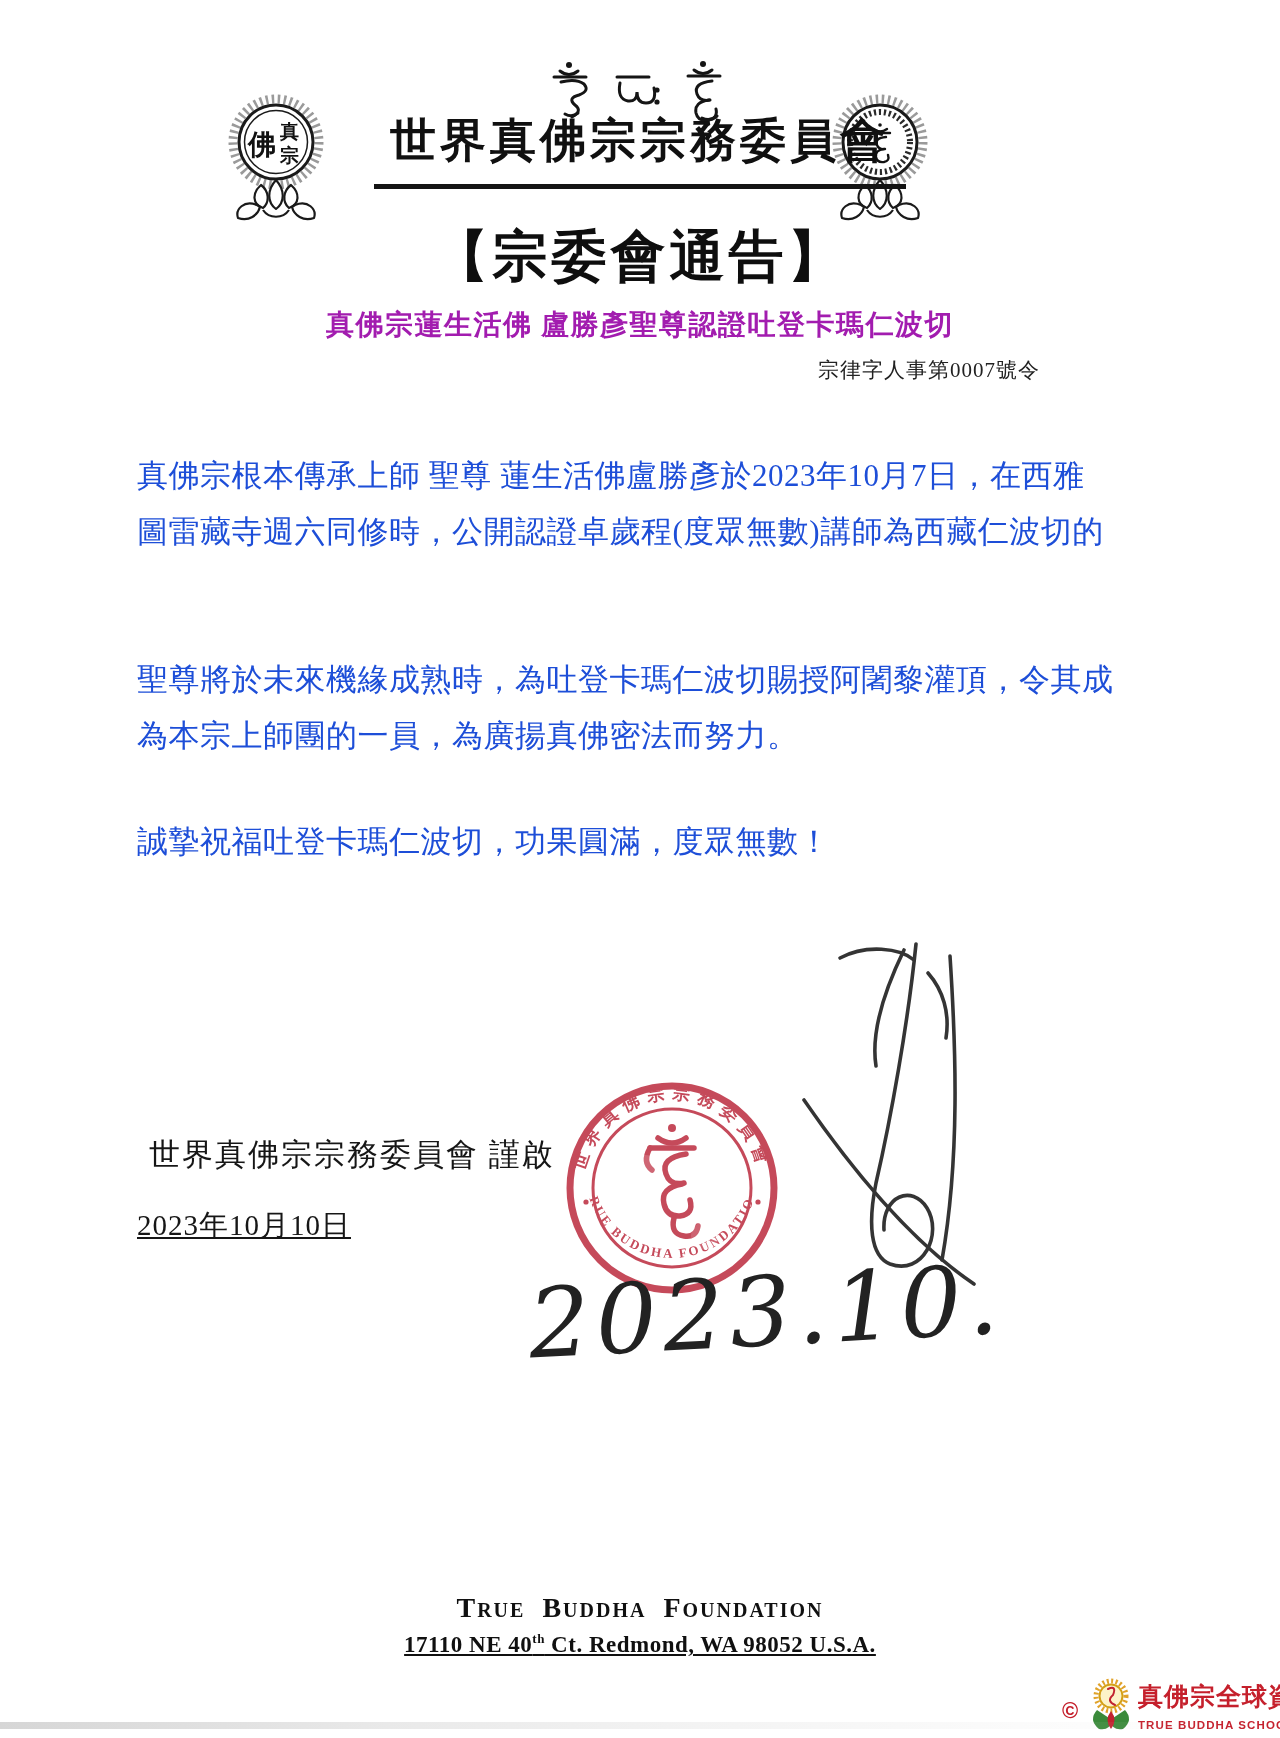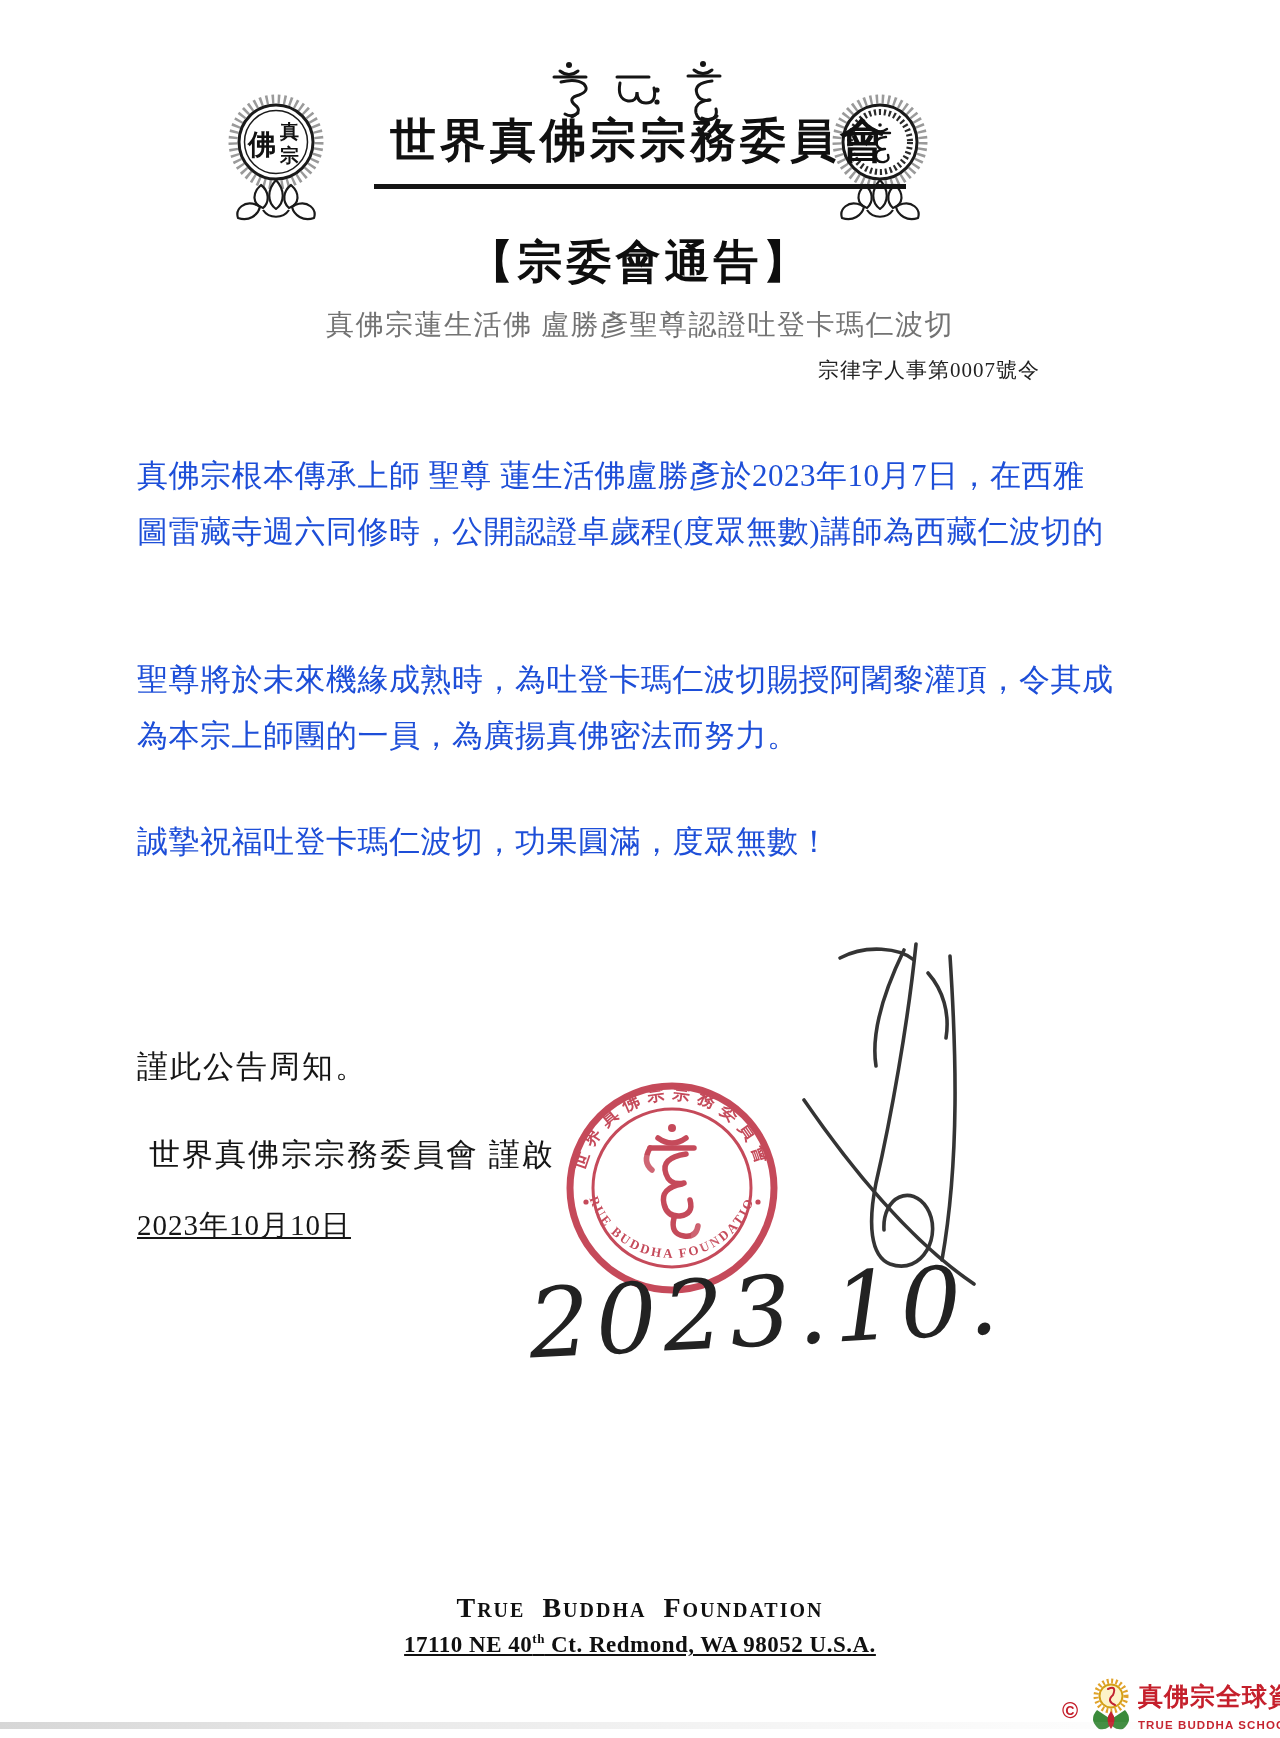--- a/index.html
+++ b/index.html
@@ -13,22 +13,22 @@
 
   .org-header{
     top:110px;font-size:46px;font-weight:bold;letter-spacing:4px;
     padding:0 16px 12px 16px;border-bottom:5px solid #141414;color:#101010;
     white-space:nowrap;
   }
   .seed{top:58px;}
   .emblem-left{left:222px;top:92px;}
   .emblem-right{left:826px;top:92px;}
 
-  .notice-title{top:232px;font-size:45px;font-weight:bold;letter-spacing:4px;color:#0e0e0e;}
-  .subtitle{top:306px;font-size:28px;letter-spacing:1.5px;font-weight:400;color:#737373;}
+  .notice-title{top:220px;font-size:55px;font-weight:bold;letter-spacing:4px;color:#0e0e0e;}
+  .subtitle{top:306px;font-size:28px;letter-spacing:1.5px;font-weight:700;color:#a21caf;}
   .ref-line{top:356px;right:240px;font-size:21px;letter-spacing:1px;color:#222;}
 
   .para{left:137px;width:975px;font-size:31px;line-height:56px;color:#1d4ed8;}
   .para .line{white-space:nowrap;letter-spacing:0.5px;}
   .p1{top:448px;}
   .p2{top:652px;}
   .p3{top:814px;}
 
   .closing{left:137px;top:1046px;font-size:31px;letter-spacing:2px;}
   .signoff{left:137px;top:1134px;font-size:31px;letter-spacing:2px;margin-left:12px;}
@@ -134,21 +134,20 @@
 
   <div class="abs para p2">
     <div class="line">聖尊將於未來機緣成熟時，為吐登卡瑪仁波切賜授阿闍黎灌頂，令其成</div>
     <div class="line">為本宗上師團的一員，為廣揚真佛密法而努力。</div>
   </div>
 
   <div class="abs para p3">
     <div class="line">誠摯祝福吐登卡瑪仁波切，功果圓滿，度眾無數！</div>
   </div>
 
-  <div class="abs closing nowrap">謹此公告周知。</div>
   <div class="abs signoff nowrap">世界真佛宗宗務委員會 謹啟</div>
   <div class="abs sent-date nowrap">2023年10月10日</div>
 
   <svg class="abs seal-svg" width="224" height="224" viewBox="0 0 224 224">
     <g opacity="0.92">
       <circle cx="112" cy="112" r="102" fill="none" stroke="#c13b4d" stroke-width="7"></circle>
       <circle cx="112" cy="112" r="79" fill="none" stroke="#c13b4d" stroke-width="3"></circle>
       <defs>
         <path id="sealTopArc" d="M 23,112 A 89,89 0 0 1 201,112"></path>
         <path id="sealBottomArc" d="M 30,124 A 87,87 0 0 0 194,124"></path>

